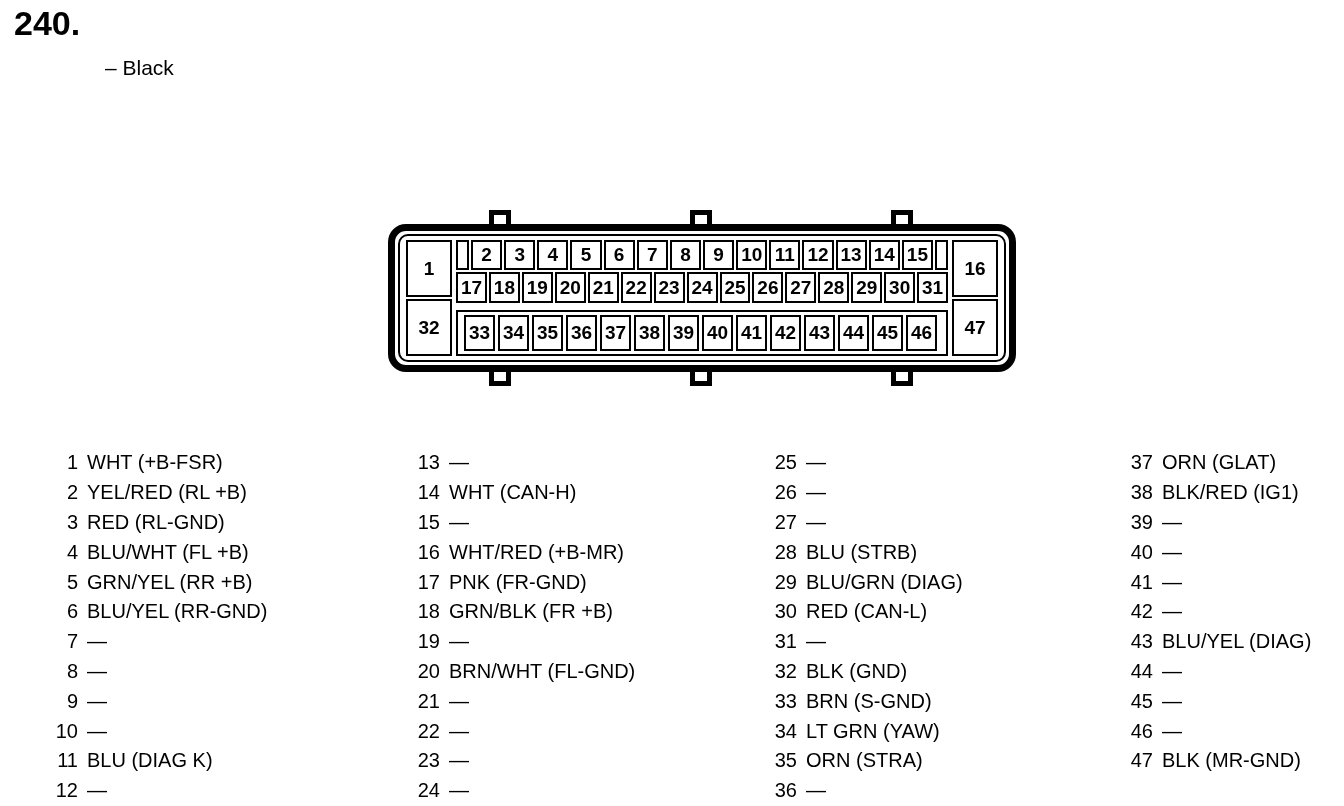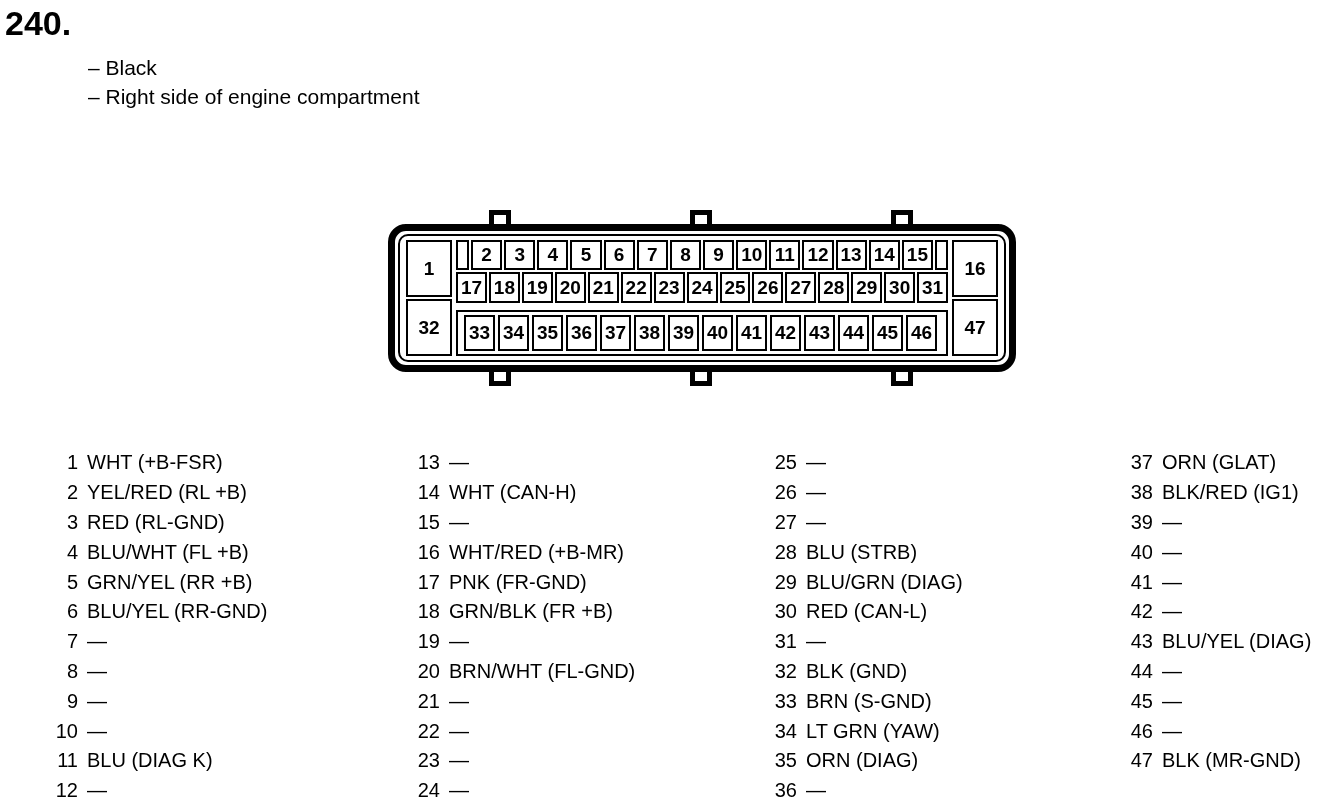--- a/index.html
+++ b/index.html
@@ -5,28 +5,28 @@
   html, body { margin:0; padding:0; }
   body {
     width:1344px; height:806px; position:relative;
     background:#ffffff; color:#000000; overflow:hidden;
     font-family:"Liberation Sans", sans-serif;
     -webkit-font-smoothing:antialiased;
   }
 
   
   .heading {
-    position:absolute; left:5px; top:4px;
+    position:absolute; left:14px; top:4px;
     display:flex; gap:1px;
     font-size:34px; font-weight:bold; letter-spacing:0px; white-space:nowrap;
   }
 
   
   .notes { position:absolute; left:88px; top:53px; font-size:21px; }
-  .note-line { height:29px; line-height:29px; white-space:pre; }
+  .note-line { height:29px; line-height:29px; white-space:pre;margin-left:17px; }
 
   
   .tab {
     position:absolute; width:22px; height:20px;
     border:5px solid #000; background:#fff; box-sizing:border-box; z-index:0;
   }
   .tab.top { top:210px; }
   .tab.bottom { top:366px; }
   .tab.t1 { left:489px; } .tab.t2 { left:690px; } .tab.t3 { left:891px; }
 
@@ -74,21 +74,20 @@
 </style>
 </head>
 <body>
 
 <div class="heading">
   <span>240.</span>
 </div>
 
 <div class="notes">
     <div class="note-line">– Black</div>
-    <div class="note-line">– Right side of engine compartment</div>
   </div>
 
 <div>
   <div class="tab top t1"></div>
   <div class="tab top t2"></div>
   <div class="tab top t3"></div>
   <div class="tab bottom t1"></div>
   <div class="tab bottom t2"></div>
   <div class="tab bottom t3"></div>
 
@@ -302,21 +301,21 @@
       <div class="prow">
         <span class="pnum">33</span>
         <span class="pdesc">BRN (S-GND)</span>
       </div>
       <div class="prow">
         <span class="pnum">34</span>
         <span class="pdesc">LT GRN (YAW)</span>
       </div>
       <div class="prow">
         <span class="pnum">35</span>
-        <span class="pdesc">ORN (DIAG)</span>
+        <span class="pdesc">ORN (STRA)</span>
       </div>
       <div class="prow">
         <span class="pnum">36</span>
         <span class="pdesc">—</span>
       </div>
     </div>
   <div class="pincol c4">
       <div class="prow">
         <span class="pnum">37</span>
         <span class="pdesc">ORN (GLAT)</span>

